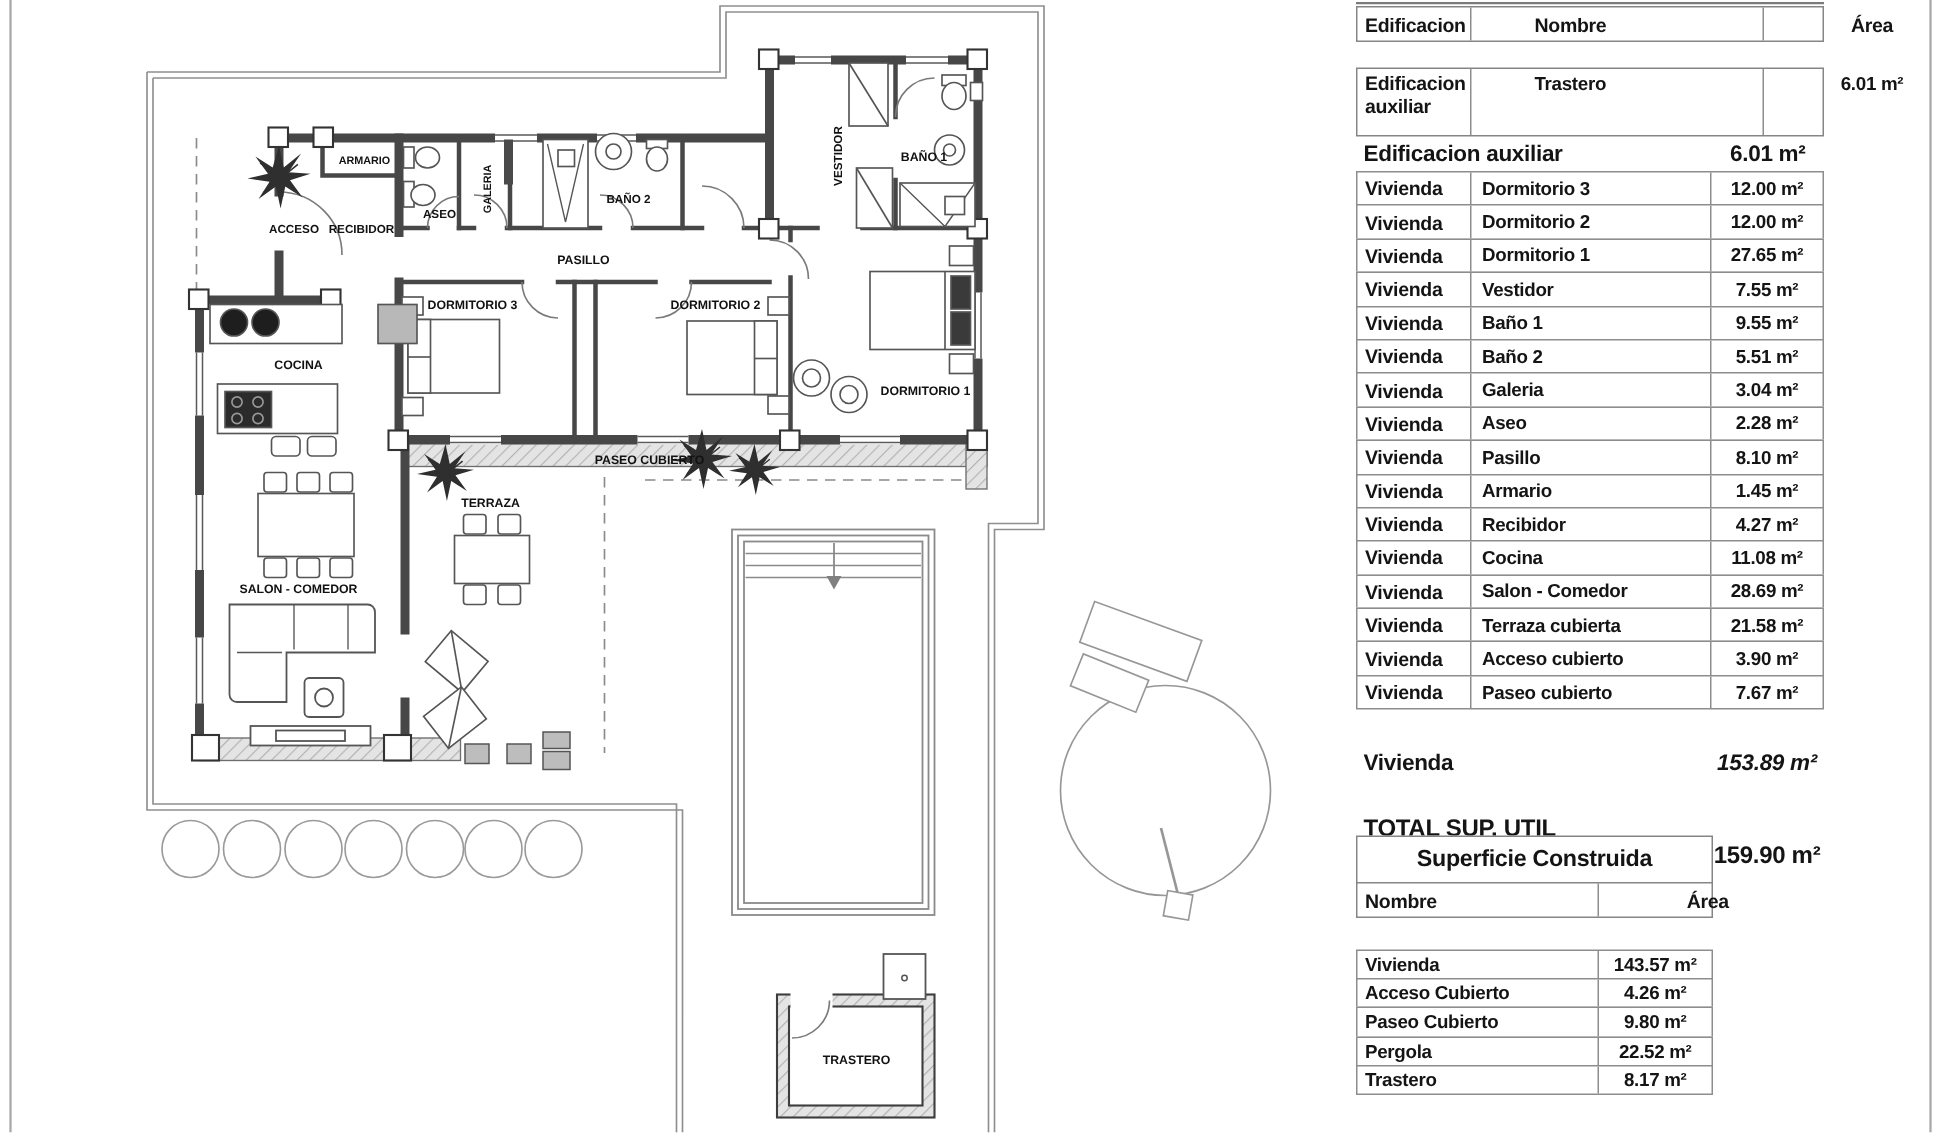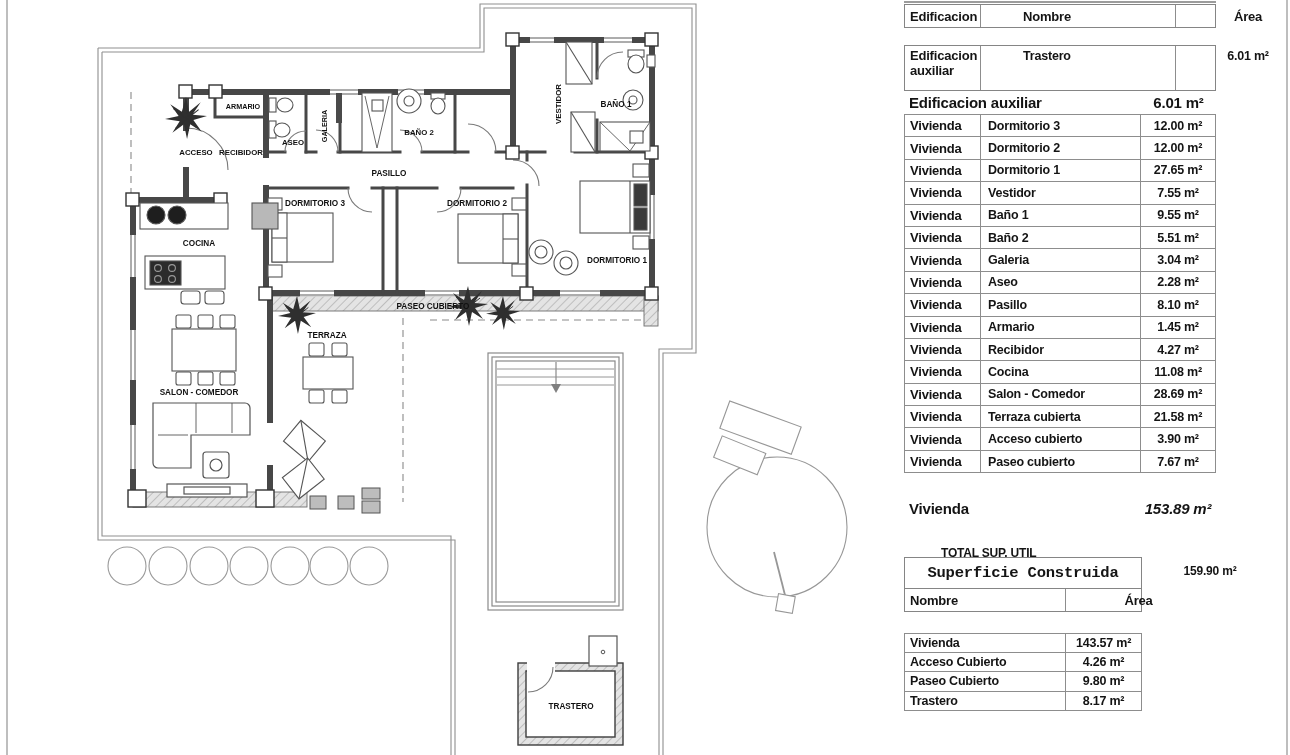--- a/index.html
+++ b/index.html
@@ -447,26 +447,26 @@
       <div class="cell pl2 rgt rowtxt">Paseo cubierto</div>
       <div class="cell ctr rowtxt">7.67 m²</div>
     </div>
   </div>
 
 <div class="tbl-abs sumline" style="left:904px;top:477px;width:312px;height:21px;font-size:15px;">
   <span class="pl1">Vivienda</span>
   <span class="sumval" style="left:234px;width:80px;font-style:italic;">153.89 m²</span>
 </div>
 
-<div class="tbl-abs sumline" style="left:936px;top:500px;width:312px;height:22px;font-size:12px;">
+<div class="tbl-abs sumline" style="left:904px;top:500px;width:312px;height:22px;font-size:16px;">
   <span class="pl1">TOTAL SUP. UTIL</span>
   <span class="sumval" style="left:234px;width:80px;margin-top:36px;">159.90 m²</span>
 </div>
 
-<div class="tbl-abs boxed cell ctr" style="left:904px;top:557px;width:238px;height:32px;box-sizing:border-box;font-weight:bold;font-size:15.5px;font-family:Liberation Mono, monospace;">Superficie Construida</div>
+<div class="tbl-abs boxed cell ctr" style="left:904px;top:557px;width:238px;height:32px;box-sizing:border-box;font-weight:bold;font-size:15.5px;">Superficie Construida</div>
 
 <div class="tbl-abs boxed grid2" style="left:904px;top:588px;width:238px;height:24px;box-sizing:border-box;">
   <div class="cell pl1 hdr rgt">Nombre</div>
   <div class="cell ctr hdr">Área</div>
 </div>
 
 <div class="tbl-abs" style="left:904px;top:634px;width:238px;">
 
     <div class="row2">
       <div class="cell pl1 rgt rowtxt">Vivienda</div>
@@ -476,18 +476,22 @@
     <div class="row2">
       <div class="cell pl1 rgt rowtxt">Acceso Cubierto</div>
       <div class="cell ctr rowtxt">4.26 m²</div>
     </div>
 
     <div class="row2">
       <div class="cell pl1 rgt rowtxt">Paseo Cubierto</div>
       <div class="cell ctr rowtxt">9.80 m²</div>
     </div>
 
+    <div class="row2">
+      <div class="cell pl1 rgt rowtxt">Pergola</div>
+      <div class="cell ctr rowtxt">22.52 m²</div>
+    </div>
 
     <div class="row2">
       <div class="cell pl1 rgt rowtxt">Trastero</div>
       <div class="cell ctr rowtxt">8.17 m²</div>
     </div>
   </div>
 
 </body></html>

